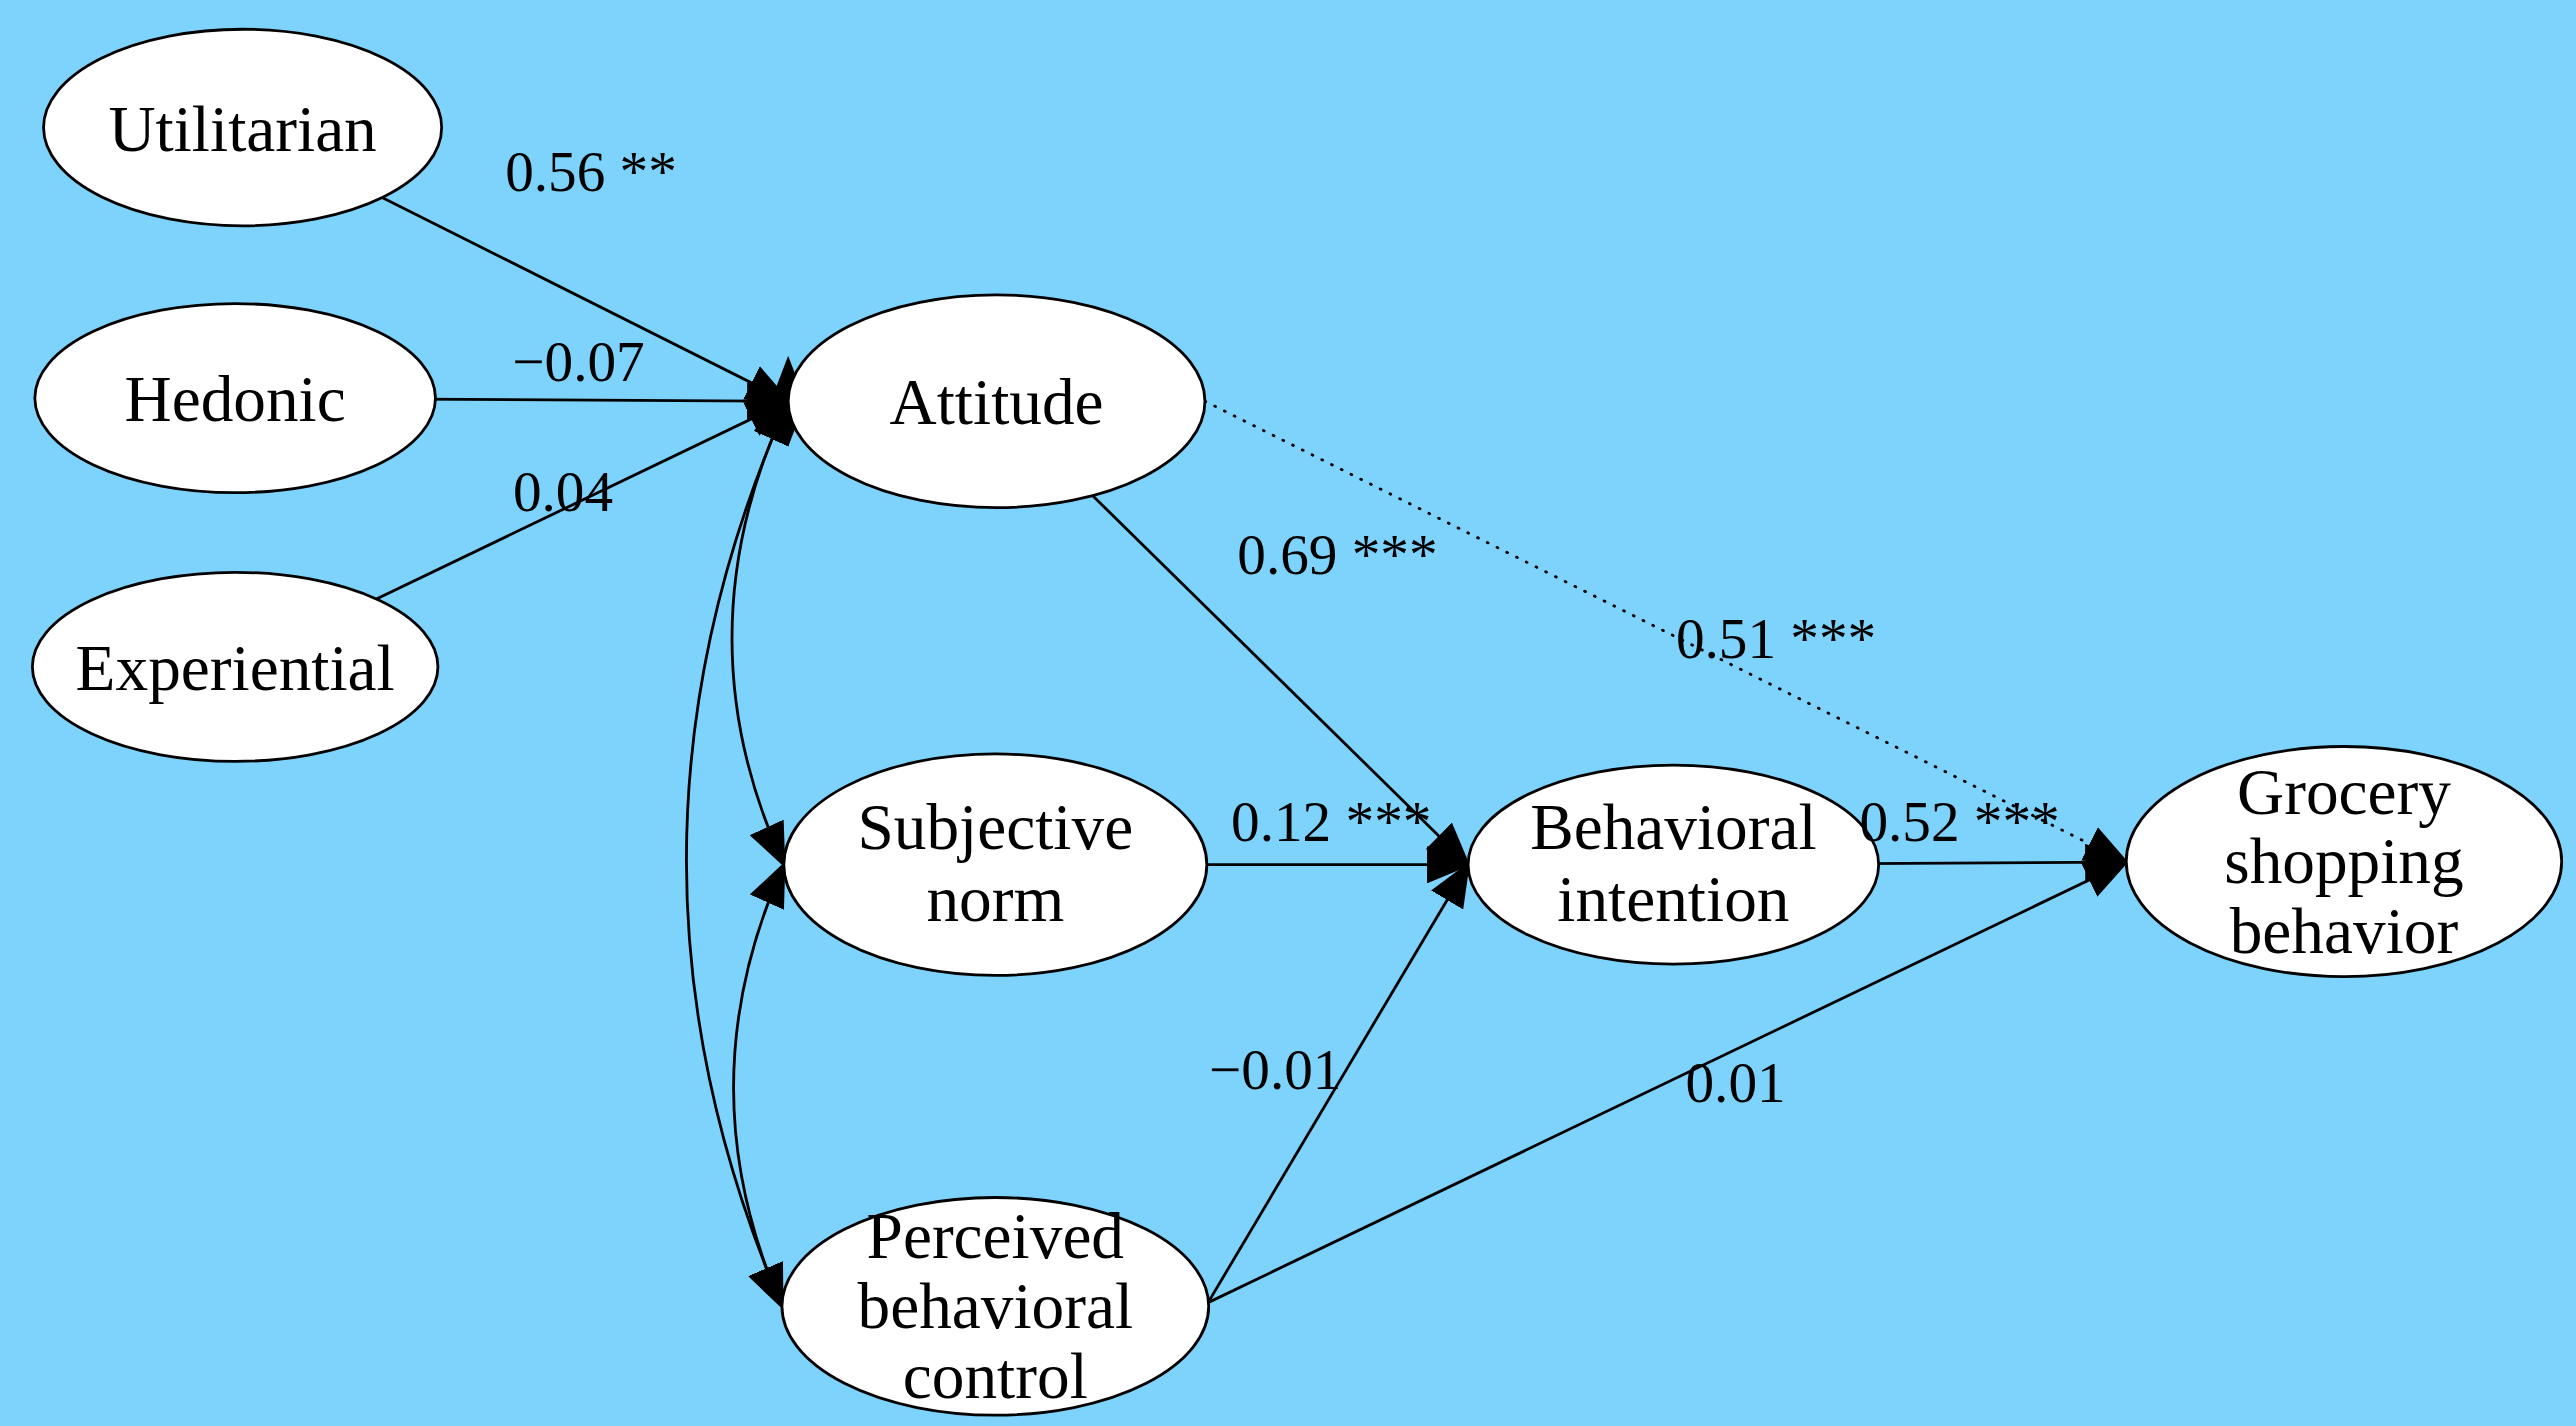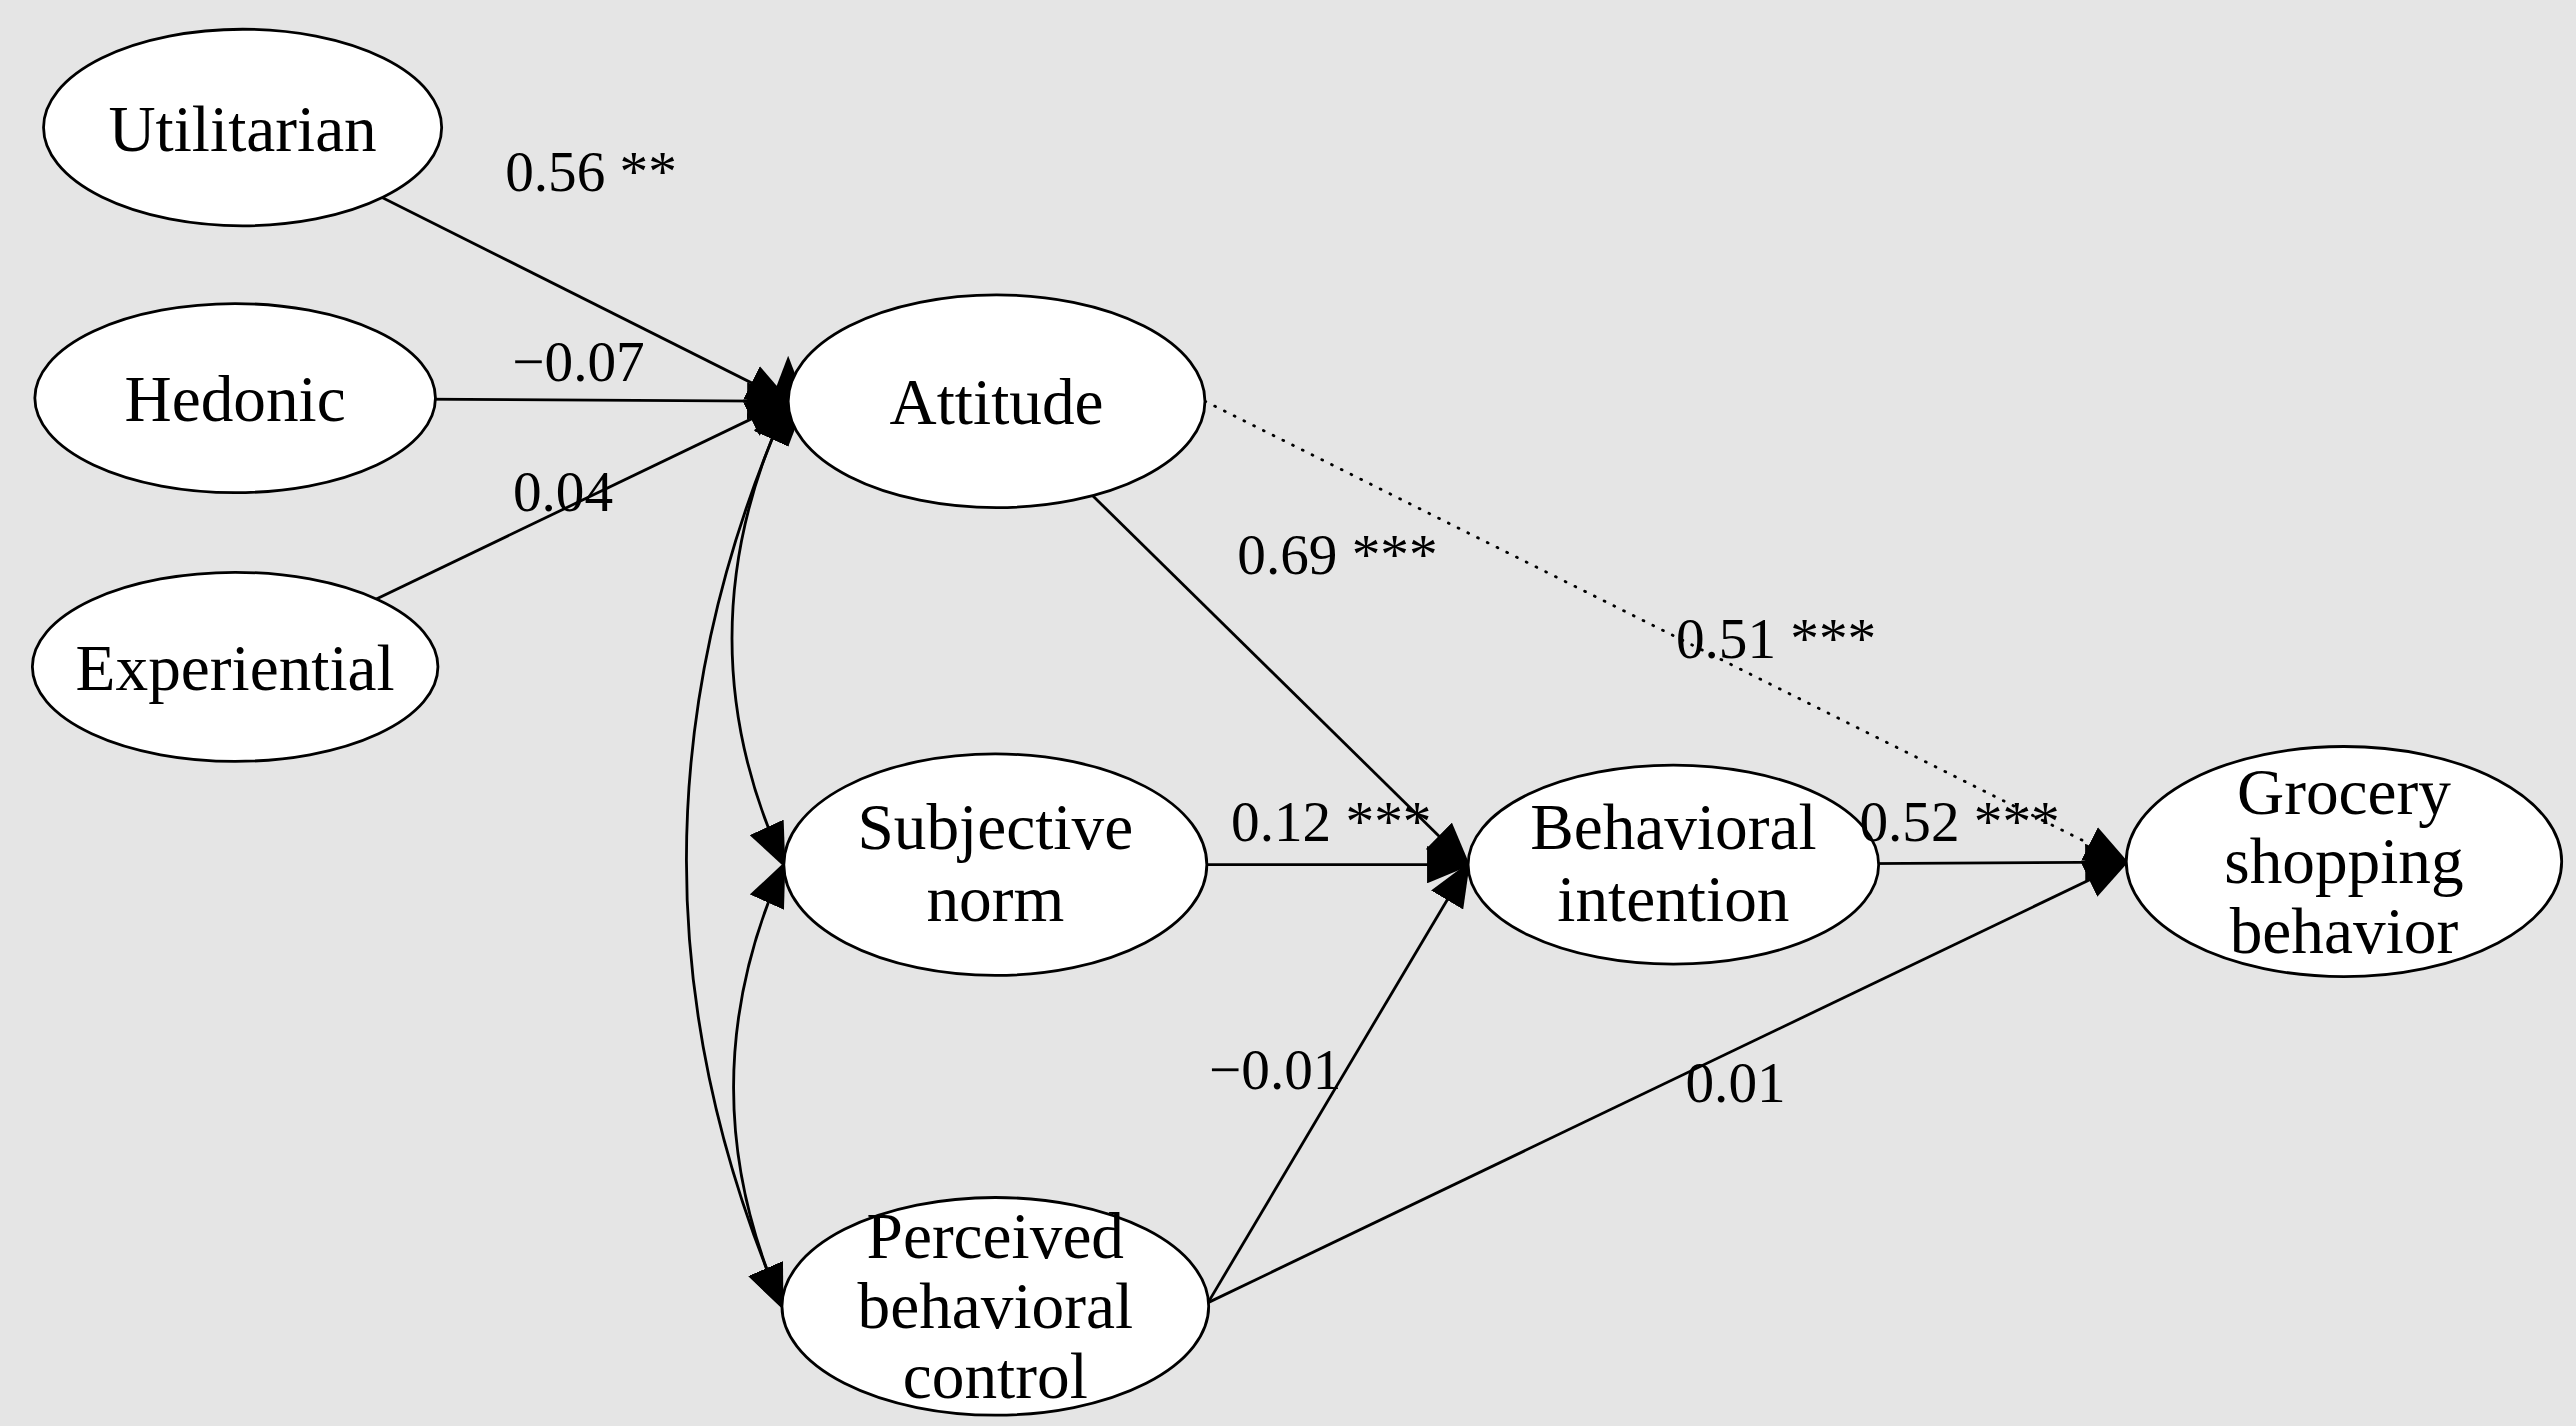--- a/index.html
+++ b/index.html
@@ -2,21 +2,21 @@
 <html style="font-size:10px"><head>
 <meta charset="utf-8">
 <style>
   html, body {
     margin: 0;
     padding: 0;
     background: #ffffff;
   }
   .figure-canvas {
     width: 100%;
-    background: #e5e5e5;
+    background: #7dd3fc;
   }
   svg { display: block; width: 100%; height: auto; }
 
   .node-ellipse {
     fill: #ffffff;
     stroke: #000000;
     stroke-width: 4.5;
   }
   .edge {
     fill: none;

